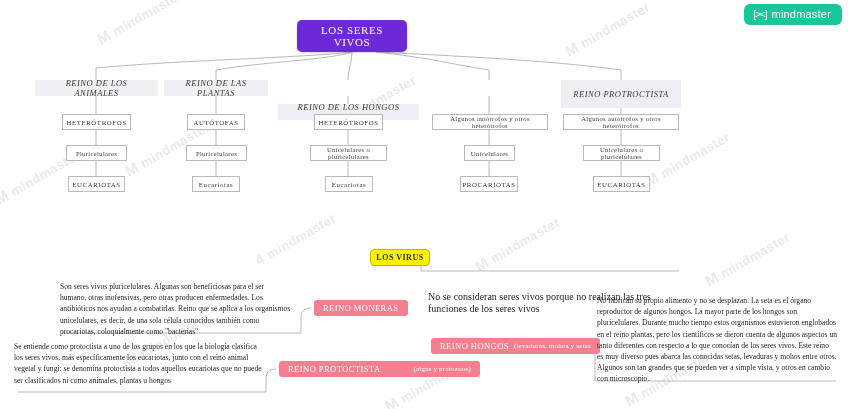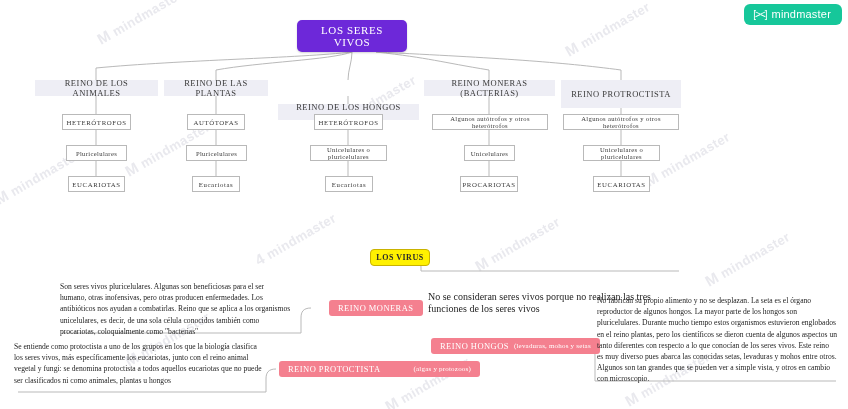--- a/index.html
+++ b/index.html
@@ -54,20 +54,21 @@
     letter-spacing:.6px;
     padding:0 10px;
     box-shadow:0 1px 2px rgba(0,0,0,.18);
   }
   .kingdom{
     background:#eeeef5;
     color:#3a3a3a;
     font-size:8.5px;
     letter-spacing:.5px;
     padding:0 8px;
+    font-style:italic;
   }
   .plain{
     background:#ffffff;
     border:1px solid #b9b9b9;
     color:#3a3a3a;
     font-size:6.6px;
     letter-spacing:.35px;
     padding:0 6px;
   }
   .plain.caps{font-size:6.8px;letter-spacing:.6px;}
@@ -170,34 +171,33 @@
   <div class="node kingdom" style="left:164px;top:80px;width:104px;height:16px;">REINO DE LAS PLANTAS</div>
   <div class="node plain caps" style="left:187px;top:114px;width:58px;height:16px;">AUTÓTOFAS</div>
   <div class="node plain" style="left:186px;top:145px;width:61px;height:16px;">Pluricelulares</div>
   <div class="node plain caps" style="left:192px;top:176px;width:48px;height:16px;">Eucariotas</div>
 
   <div class="node kingdom" style="left:278px;top:80px;width:141px;height:16px;margin-top:24px;">REINO DE LOS HONGOS (FUNGI)</div>
   <div class="node plain caps" style="left:314px;top:114px;width:69px;height:16px;">HETERÓTROFOS</div>
   <div class="node plain" style="left:310px;top:145px;width:77px;height:16px;">Unicelulares o pluricelulares</div>
   <div class="node plain caps" style="left:325px;top:176px;width:48px;height:16px;">Eucariotas</div>
 
-  <div class="node kingdom" style="left:424px;top:80px;width:131px;height:16px;">REINO MONERAS (BACTERIAS)</div>
   <div class="node plain" style="left:432px;top:114px;width:116px;height:16px;">Algunos autótrofos y otros heterótrofos</div>
   <div class="node plain" style="left:464px;top:145px;width:51px;height:16px;">Unicelulares</div>
   <div class="node plain caps" style="left:460px;top:176px;width:58px;height:16px;">PROCARIOTAS</div>
 
   <div class="node kingdom" style="left:561px;top:80px;width:120px;height:28px;">REINO PROTROCTISTA</div>
   <div class="node plain" style="left:563px;top:114px;width:116px;height:16px;">Algunos autótrofos y otros heterótrofos</div>
   <div class="node plain" style="left:583px;top:145px;width:77px;height:16px;">Unicelulares o pluricelulares</div>
   <div class="node plain caps" style="left:593px;top:176px;width:57px;height:16px;">EUCARIOTAS</div>
 
   <div class="node virus" style="left:370px;top:249px;width:60px;height:17px;">LOS VIRUS</div>
   <div class="note virusnote" style="left:428px;top:245px;width:260px;">No se consideran seres vivos porque no realizan las tres funciones de los seres vivos</div>
 
-  <div class="node pink" style="left:314px;top:300px;height:16px;margin-left:15px;">
+  <div class="node pink" style="left:314px;top:300px;height:16px;">
     <span>REINO MONERAS</span>
   </div>
   <div class="note" style="left:60px;top:281px;width:232px;">Son seres vivos pluricelulares. Algunas son beneficiosas para el ser humano, otras inofensivas, pero otras producen enfermedades. Los antibióticos nos ayudan a combatirlas. Reino que se aplica a los organismos unicelulares, es decir, de una sola célula conocidos también como procariotas, coloquialmente como "bacterias"</div>
 
   <div class="node pink" style="left:279px;top:361px;height:16px;gap:28px;">
     <span>REINO PROTOCTISTA</span>
     <span class="sub">(algas y protozoos)</span>
   </div>
   <div class="note" style="left:14px;top:341px;width:248px;">Se entiende como protoctista a uno de los grupos en los que la biología clasifica los seres vivos, más específicamente los eucariotas, junto con el reino animal vegetal y fungi: se denomina protoctista  a todos aquellos eucariotas que no puede ser clasificados ni como animales,  plantas u hongos</div>
 

